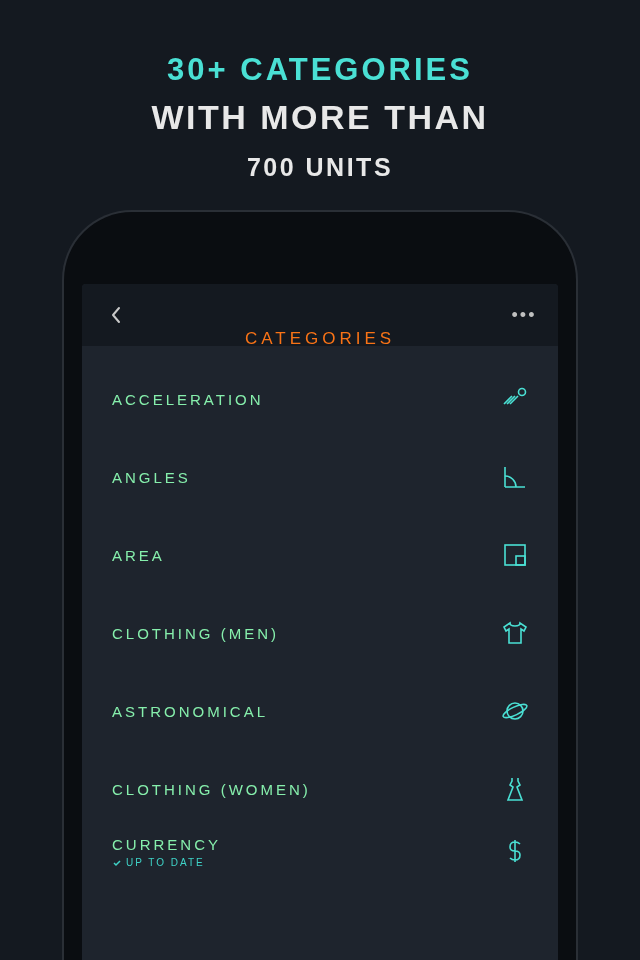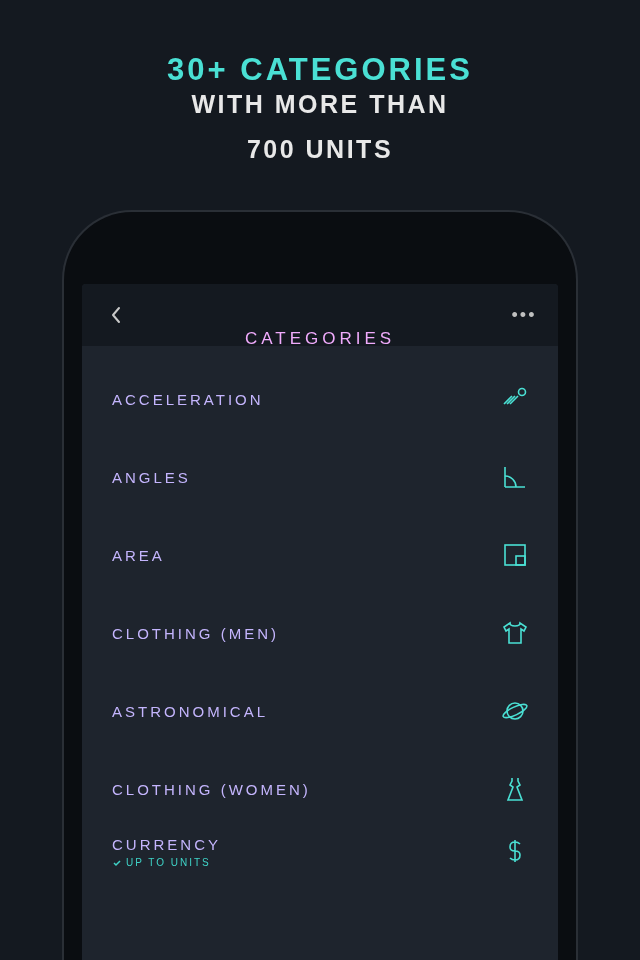--- a/index.html
+++ b/index.html
@@ -17,23 +17,23 @@
       letter-spacing: 2px;
     }
     .promo-line1 {
       color: #4ae0d4;
       font-size: 31px;
       font-weight: 600;
       letter-spacing: 3px;
     }
     .promo-line2 {
       color: #e8e8e8;
-      font-size: 25px;
+      font-size: 34px;
       font-weight: 600;
-      margin-top: 2px;
+      margin-top: 10px;
       letter-spacing: 2.5px;
     }
     .promo-line3 {
       color: #e8e8e8;
       font-size: 25px;
       font-weight: 600;
       margin-top: 16px;
       letter-spacing: 2.5px;
     }
     .phone-frame {
@@ -66,21 +66,21 @@
       padding: 0 22px;
     }
     .back-btn {
       width: 24px;
       height: 24px;
       display: flex;
       align-items: center;
       justify-content: center;
     }
     .nav-title {
-      color: #f0abfc;
+      color: #f97316;
       font-size: 17px;
       font-weight: 400;
       letter-spacing: 4px;
       margin-top: 48px;
     }
     .more-btn {
       width: 24px;
       height: 24px;
       display: flex;
       align-items: center;
@@ -101,21 +101,21 @@
       height: 78px;
     }
     .list-item:first-child {
       margin-top: 14px;
     }
     .item-text {
       display: flex;
       flex-direction: column;
     }
     .item-label {
-      color: #c4b5fd;
+      color: #86efac;
       font-size: 15px;
       font-weight: 400;
       letter-spacing: 3px;
     }
     .item-sub {
       color: #3fd4c8;
       font-size: 10px;
       letter-spacing: 2px;
       margin-top: 4px;
       display: flex;
@@ -239,21 +239,21 @@
       </div>
 
 
       <div class="list-item last-item">
         <div class="item-text">
           <span class="item-label">CURRENCY</span>
           <span class="item-sub">
             <svg width="10" height="10" viewBox="0 0 10 10">
               <path d="M2 5 L4 7 L8 3" stroke="#3fd4c8" stroke-width="1.5" fill="none"></path>
             </svg>
-            <span>UP TO UNITS</span>
+            <span>UP TO DATE</span>
           </span>
         </div>
         <div class="item-icon">
           <svg width="28" height="28" viewBox="0 0 28 28">
             <path d="M14 3 L14 25 M19 7 C19 7 17 5 14 5 C11 5 9 7 9 10 C9 13 11 14 14 14 C17 14 19 15 19 18 C19 21 17 23 14 23 C11 23 9 21 9 21"></path>
           </svg>
         </div>
       </div>
 
     </div>

